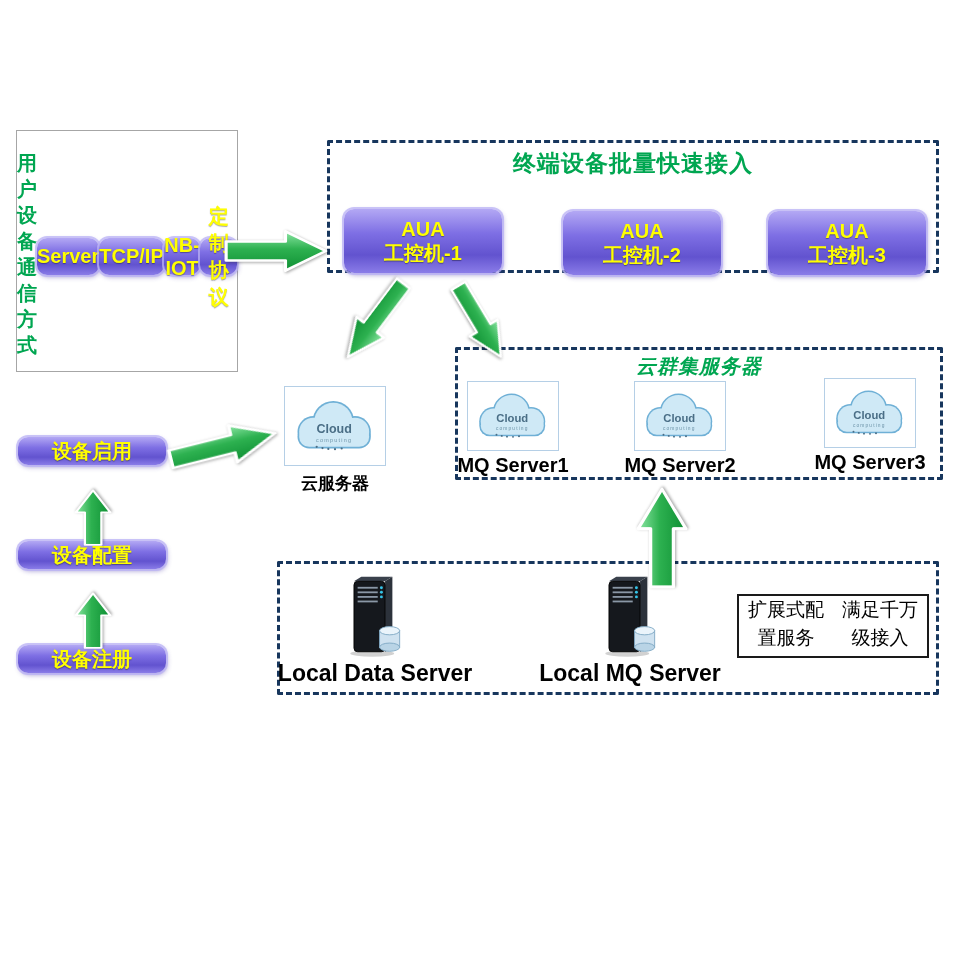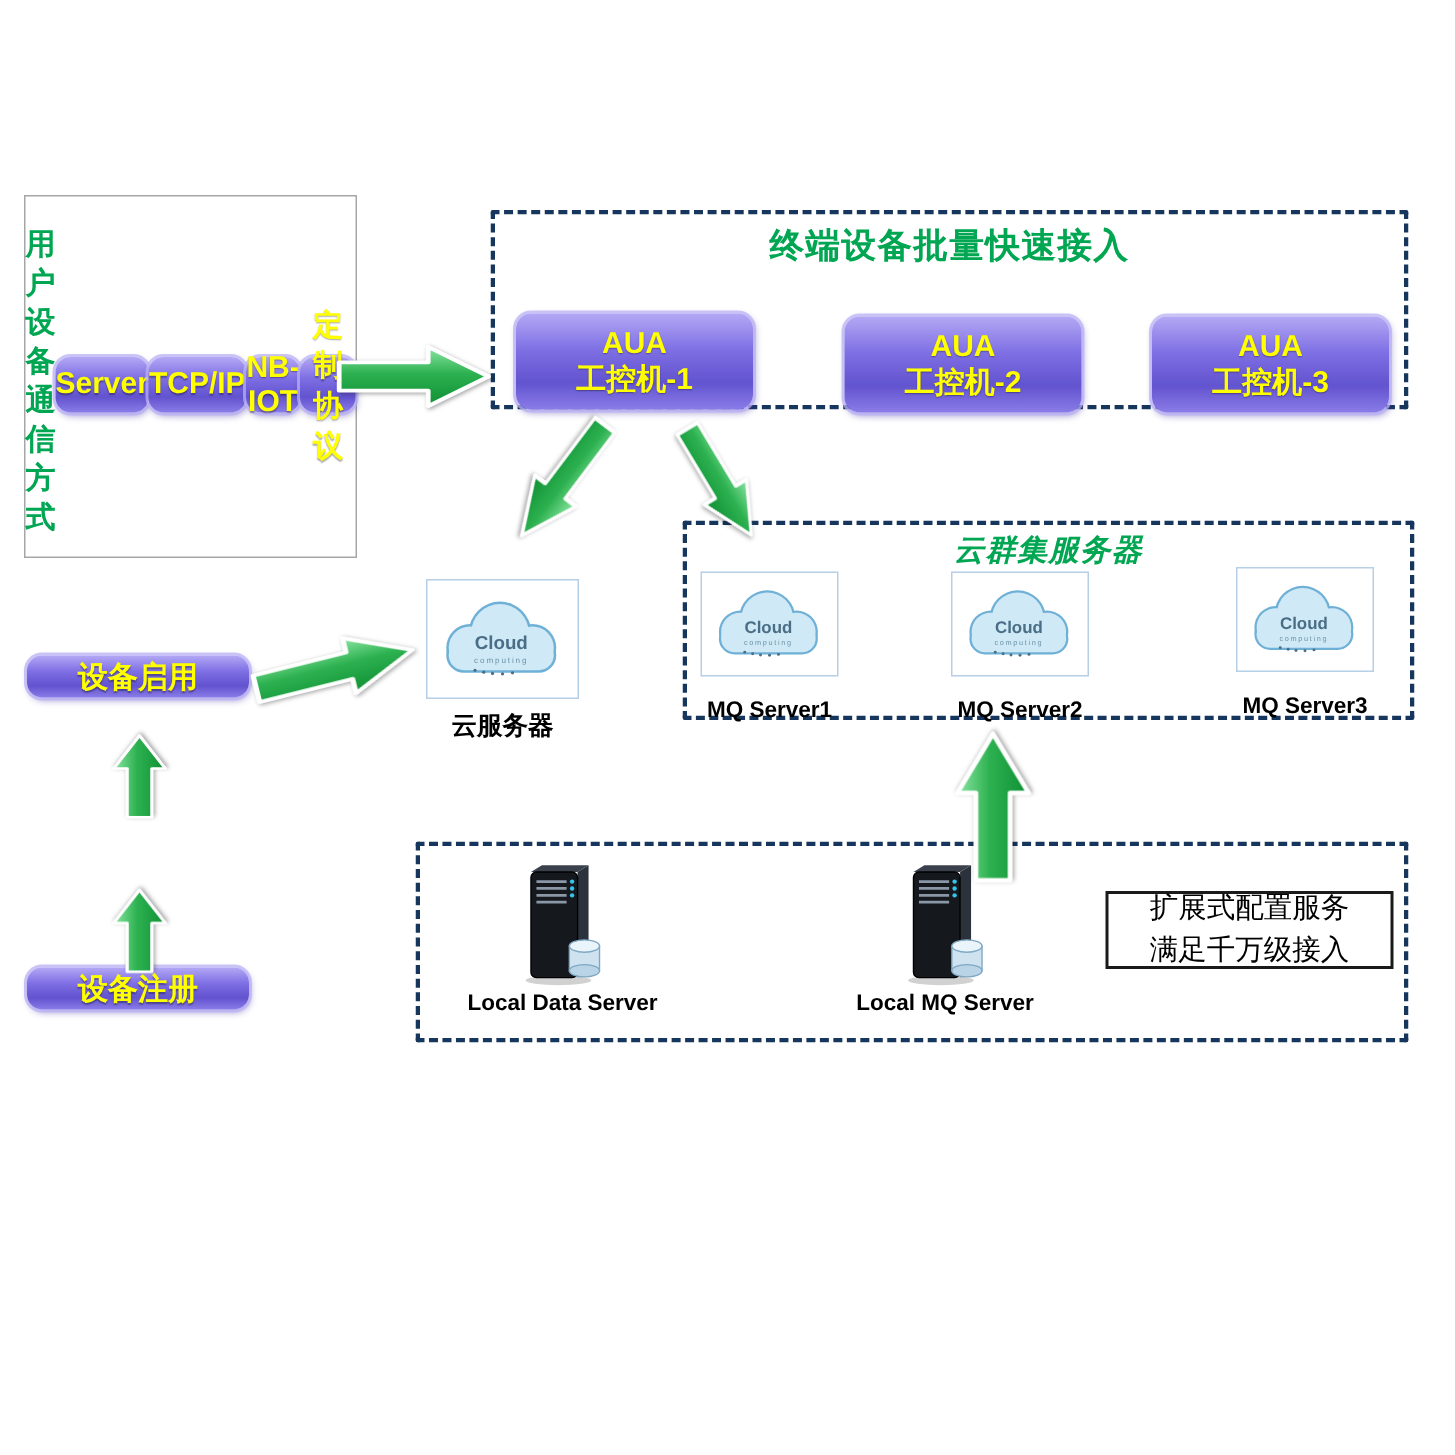--- a/index.html
+++ b/index.html
@@ -36,32 +36,32 @@
   .terminal-panel { left: 327px; top: 140px; width: 612px; height: 133px; }
   .terminal-title { margin-top: 5px; font-size: 23px; letter-spacing: 1px; }
   .aua-node { position: absolute; width: 158px; height: 64px; font-size: 20px; line-height: 1.2; }
 
   .cluster-panel { left: 455px; top: 347px; width: 488px; height: 133px; }
   .cluster-title { margin-top: 3px; font-size: 20px; letter-spacing: 1px; font-style: italic; }
 
   .cloud-group { position: absolute; display: flex; flex-direction: column; align-items: center; }
   .cloud-panel { background: #fff; border: 1px solid #b5cfe6; display: flex; align-items: center; justify-content: center; }
   .cloud-panel svg { display: block; width: 100%; height: 100%; }
-  .cloud-label { font-size: 15px; margin-top: 14px; }
+  .cloud-label { font-size: 20px; margin-top: 3px; }
 
   .flow-node { position: absolute; width: 148px; height: 28px; font-size: 20px; }
 
   .bottom-panel { left: 277px; top: 561px; width: 662px; height: 134px; }
   .server-group { position: absolute; display: flex; flex-direction: column; align-items: center; }
-  .server-label { font-size: 15px; margin-top: 1px; }
+  .server-label { font-size: 23px; margin-top: 1px; }
 
   .note-box {
-    position: absolute; left: 737px; top: 594px; width: 192px; height: 52px;
+    position: absolute; left: 737px; top: 594px; width: 192px; height: 64px;
     border: 2px solid #1a1a1a; background: #fff;
-    display: flex; flex-direction: column; justify-content: center; text-align: center;
+    display: flex; flex-direction: row; justify-content: center; text-align: center;
     font-family: "Liberation Serif", "DejaVu Serif", serif;
     font-size: 19px; color: #000; line-height: 1.45;
   }
 
   .block-arrow {
     position: absolute; overflow: visible;
     filter: drop-shadow(1px 1.5px 1.5px rgba(0,0,0,0.35));
     transform-origin: 50% 50%;
     z-index: 5;
   }
@@ -192,20 +192,21 @@
   <div class="cloud-group" style="left:815px; top:378px; width:110px;">
     <div class="cloud-panel" style="width:92px; height:70px;">
       <svg viewBox="0 0 120 86">
           <use href="#cloud-sym"></use>
         </svg>
     </div>
     <div class="node-label cloud-label">MQ Server3</div>
   </div>
 
   <div class="purple-node flow-node" style="left:18px; top:437px;">设备启用</div>
+  <div class="purple-node flow-node" style="left:18px; top:541px;">设备配置</div>
   <div class="purple-node flow-node" style="left:18px; top:645px;">设备注册</div>
 
   <div class="dashed-panel bottom-panel"></div>
   <div class="server-group" style="left:300px; top:575px; width:150px;">
     <svg viewBox="0 0 70 90" style="width:64px; height:84px;">
         <use href="#server-sym"></use>
       </svg>
     <div class="node-label server-label">Local Data Server</div>
   </div>
   <div class="server-group" style="left:555px; top:575px; width:150px;">

